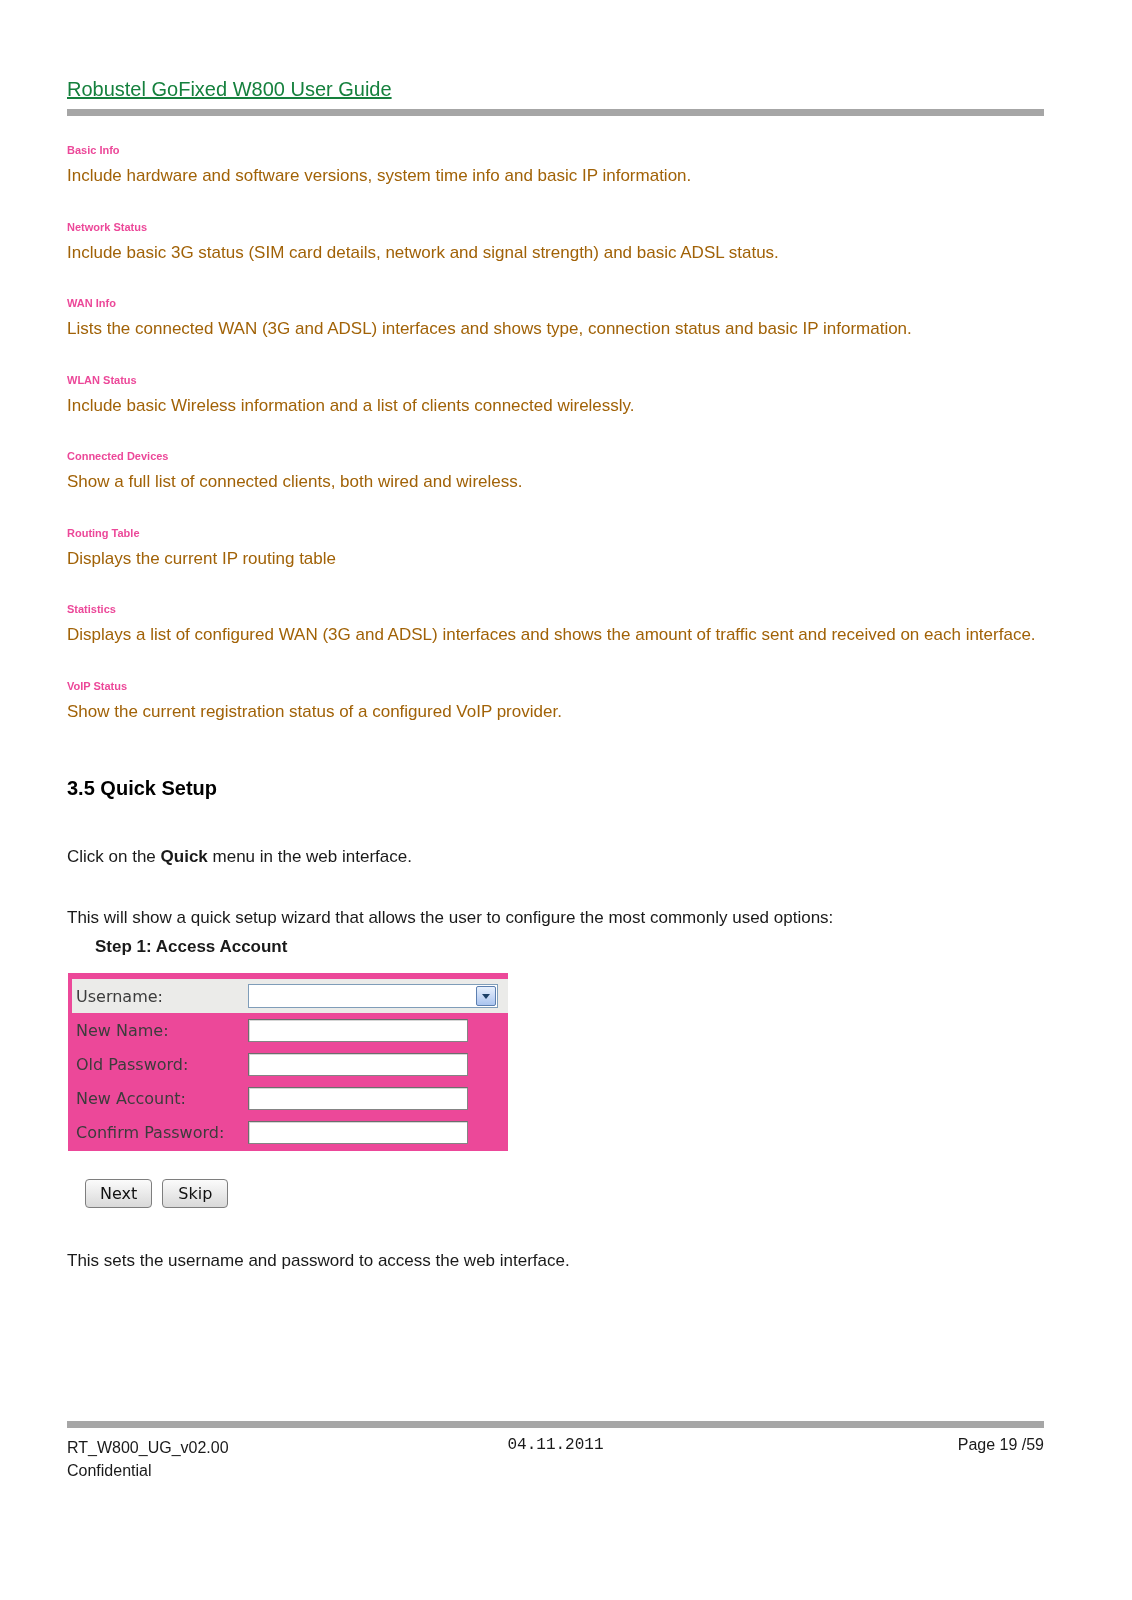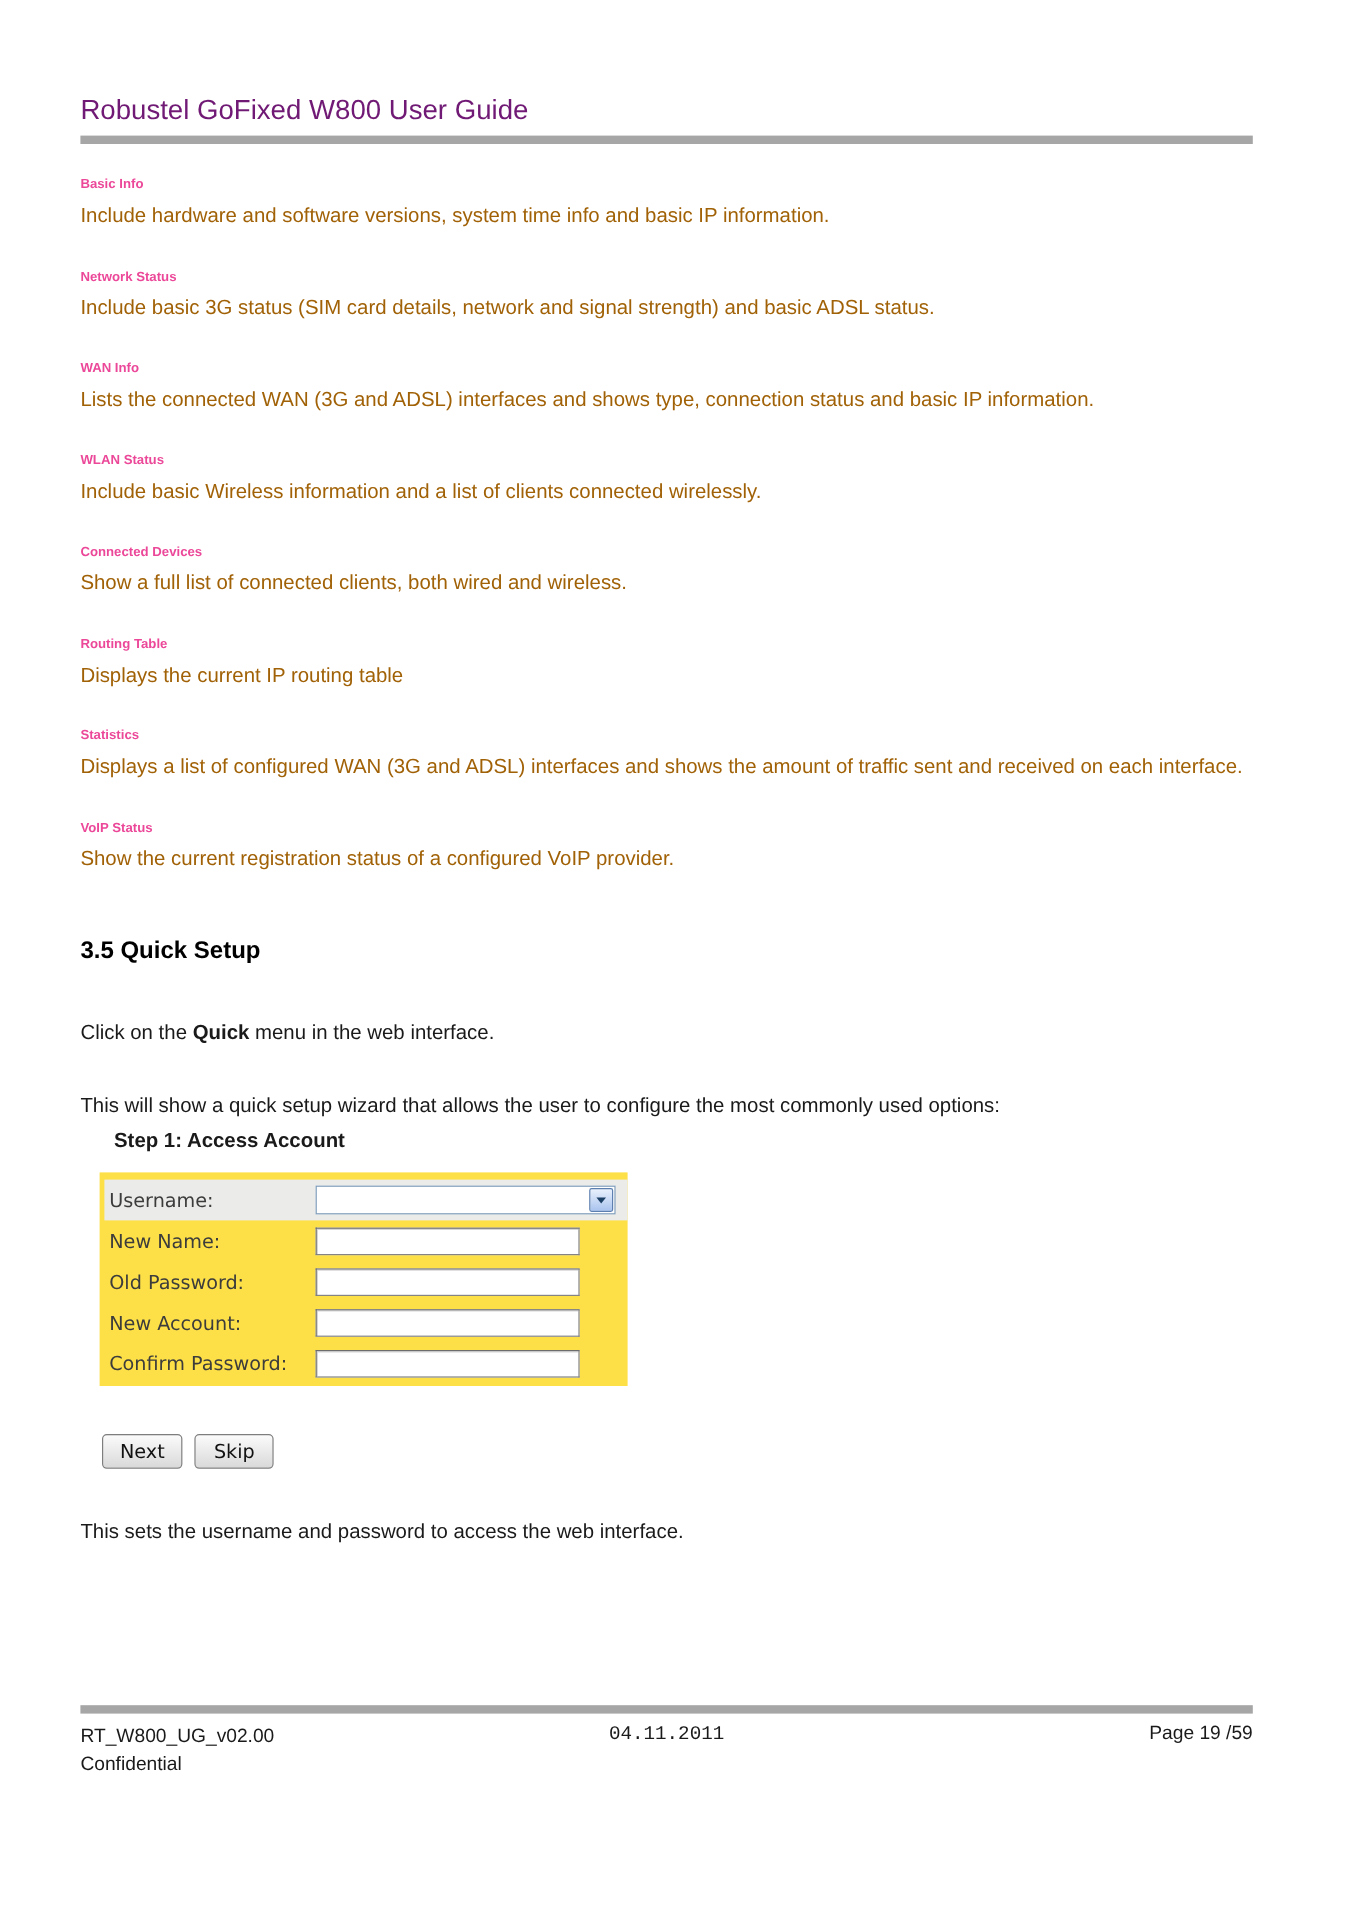--- a/index.html
+++ b/index.html
@@ -6,41 +6,41 @@
   html, body { background: #ffffff; }
   body {
     width: 1132px; height: 1600px;
     position: relative;
     font-family: "Liberation Sans", sans-serif;
     color: #1a1a1a;
   }
   .page { padding: 78px 88px 0 67px; }
 
   
-  .doc-header-title { font-size: 23px; color: #701a75; margin-bottom: 8px; }
+  .doc-header-title { font-size: 20px; color: #15803d; margin-bottom: 8px; text-decoration: underline; }
   .rule { height: 7px; background: #a6a6a6; }
   .header-rule { margin-bottom: 28px; }
 
   
   .section { margin-bottom: 31px; }
   .section h3 { font-size: 11px; font-weight: bold; color: #ec4899; margin-bottom: 7px; }
   .section p { font-size: 17px; line-height: 1.56; color: #a16207; }
 
   
   h2.qs-heading { font-size: 20px; font-weight: bold; color: #000; margin: 52px 0 44px 0; }
   .para { font-size: 17px; line-height: 1.56; }
   .para-1 { margin-bottom: 34px; }
   .para-2 { margin-bottom: 6px; }
   .step-label { font-size: 17px; font-weight: bold; margin-bottom: 16px; margin-left: 28px; }
 
   
   .shot {
-    margin-left: 16px;
+    margin-left: 1px;
     width: 440px;
-    background: #fde047;
+    background: #ec4899;
     padding: 6px 0 2px 4px;
     font-family: "DejaVu Sans", sans-serif;
   }
   .form-row { display: flex; align-items: center; height: 34px; }
   .form-row.first { background: #ebebe9; }
   .form-label {
     width: 176px; font-size: 16px; color: #3c3c3c;
     padding-left: 4px; white-space: nowrap;
   }
   .combo {
@@ -60,21 +60,21 @@
     border-top: 5px solid #1c3f66;
   }
   .txt {
     width: 220px; height: 23px; background: #ffffff;
     border: 1px solid #848484;
     border-top-color: #6d6d6d; border-left-color: #6d6d6d;
     box-shadow: inset 1px 1px 0 #d6d6d6;
     font-family: "DejaVu Sans", sans-serif; font-size: 14px; padding: 0 4px;
     outline: none;
   }
-  .btn-row { margin: 40px 0 0 18px; display: flex; gap: 10px; align-items: flex-end; }
+  .btn-row { margin: 28px 0 0 18px; display: flex; gap: 10px; align-items: flex-end; }
   .wiz-btn {
     min-width: 66px; height: 29px; padding: 0 14px;
     font-family: "DejaVu Sans", sans-serif; font-size: 16px; color: #111;
     background: linear-gradient(#fbfbfb, #d9d9d9);
     border: 1px solid #7e7e7e; border-radius: 4px;
     cursor: pointer;
   }
   .closing { margin-top: 40px; }
 
   

